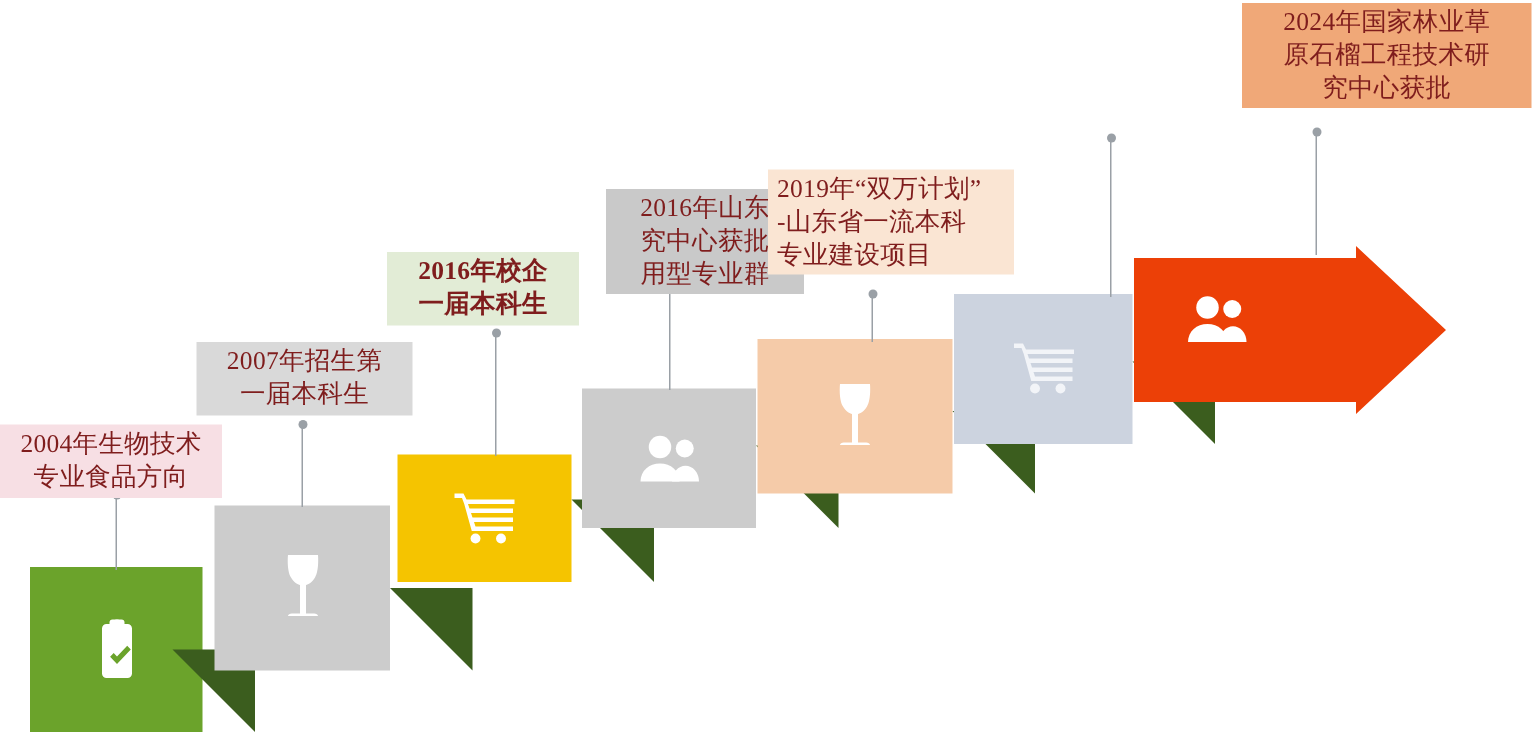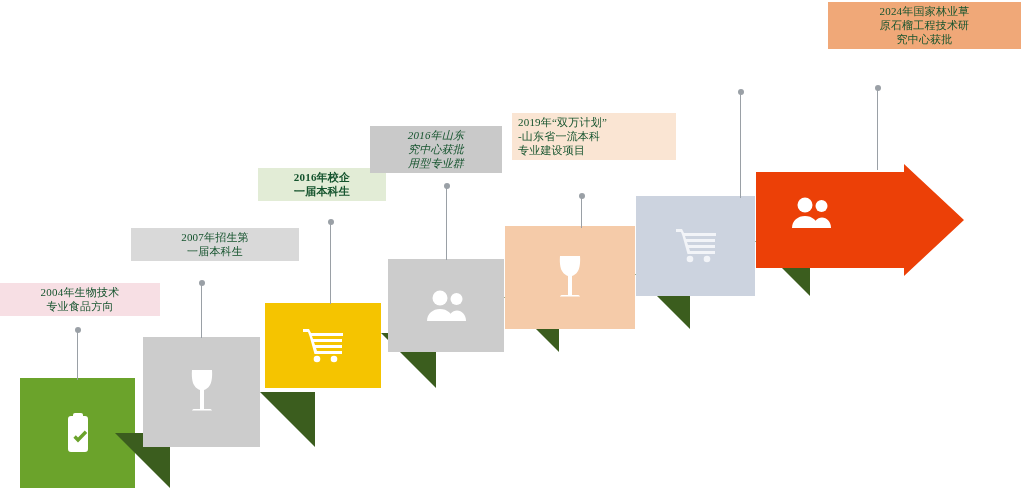--- a/index.html
+++ b/index.html
@@ -66,23 +66,23 @@
     background: #9aa0a6;
     left: -2.5px;
     top: -3px;
   }
 
   
   .caption {
     position: absolute;
     box-sizing: border-box;
     padding: 2px 6px 3px 6px;
-    font-size: 11px;
+    font-size: 17px;
     line-height: 1.28;
-    color: #14532d;
+    color: #7f1d1d;
     text-align: center;
     white-space: pre-line;
     letter-spacing: 0.2px;
   }
 
   
   .arrow-wrap {
     position: absolute;
   }
   .arrow-wrap svg { display: block; }
@@ -109,37 +109,37 @@
       </svg>
     </div>
     <div class="step-shadow" style="left:115px; top:110px; border-width:0 0 0 0;"></div>
   </div>
   <div class="step-shadow" style="left:115px; top:433px; border-width:55px 0 0 55px; border-left-color:transparent; border-top-color:#3b5d1e;"></div>
 
   <div class="connector" style="left:77px; top:330px; height:50px;">
     <span class="connector-dot"></span>
   </div>
 
-  <div class="caption" style="left:0px; top:283px; width:160px; background:#f7dfe4;"><span>2004年生物技术</span><br><span>专业食品方向</span></div>
+  <div class="caption" style="left:0px; top:283px; width:148px; background:#f7dfe4;"><span>2004年生物技术</span><br><span>专业食品方向</span></div>
 
   <div class="step" style="left:143px; top:337px; width:117px; height:110px;">
     <div class="step-box" style="background:#cccccc;"></div>
     <div class="step-icon">
       <svg width="34" height="50" viewBox="0 0 34 50" aria-hidden="true">
         <path fill="#ffffff" d="M7 3h20c0 0 1 10-2 15-2 3.4-4.5 4.6-6 5v19h5.5c1.2 0 2.5.7 2.5 1.6H7c0-.9 1.3-1.6 2.5-1.6H15V23c-1.5-.4-4-1.6-6-5C6 13 7 3 7 3z"></path>
       </svg>
     </div>
   </div>
   <div class="step-shadow" style="left:260px; top:392px; border-width:55px 0 0 55px; border-left-color:transparent; border-top-color:#3b5d1e;"></div>
 
   <div class="connector" style="left:201px; top:283px; height:55px;">
     <span class="connector-dot"></span>
   </div>
 
-  <div class="caption" style="left:131px; top:228px; width:168px; background:#d9d9d9;"><span>2007年招生第</span><br><span>一届本科生</span></div>
+  <div class="caption" style="left:131px; top:228px; width:144px; background:#d9d9d9;"><span>2007年招生第</span><br><span>一届本科生</span></div>
 
   <div class="step" style="left:265px; top:303px; width:116px; height:85px;">
     <div class="step-box" style="background:#f5c400;"></div>
     <div class="step-icon">
       <svg width="42" height="38" viewBox="0 0 42 38" aria-hidden="true">
         <path fill="#ffffff" d="M1 2h6l2 4h32v3H10l1 3h29v3H12l1 3h27v3H14l1 3h25v3H12.5L7.5 9 6 5H1z"></path>
         <circle cx="15" cy="32" r="3.3" fill="#ffffff"></circle>
         <circle cx="32" cy="32" r="3.3" fill="#ffffff"></circle>
       </svg>
     </div>
@@ -162,21 +162,21 @@
         <path fill="#ffffff" d="M24 33c0-6 4.2-10.5 9-10.5S42 27 42 33z"></path>
       </svg>
     </div>
   </div>
   <div class="step-shadow" style="left:504px; top:297px; border-width:55px 0 0 55px; border-left-color:transparent; border-top-color:#3b5d1e;"></div>
 
   <div class="connector" style="left:446px; top:186px; height:74px;">
     <span class="connector-dot"></span>
   </div>
 
-  <div class="caption" style="left:370px; top:126px; width:132px; background:#c9c9c9;font-style:italic;"><span>2016年山东</span><br><span>究中心获批</span><br><span>用型专业群</span></div>
+  <div class="caption" style="left:404px; top:126px; width:132px; background:#c9c9c9;"><span>2016年山东</span><br><span>究中心获批</span><br><span>用型专业群</span></div>
 
   <div class="step" style="left:505px; top:226px; width:130px; height:103px;">
     <div class="step-box" style="background:#f5cba9;"></div>
     <div class="step-icon">
       <svg width="34" height="50" viewBox="0 0 34 50" aria-hidden="true">
         <path fill="#ffffff" d="M7 3h20c0 0 1 10-2 15-2 3.4-4.5 4.6-6 5v19h5.5c1.2 0 2.5.7 2.5 1.6H7c0-.9 1.3-1.6 2.5-1.6H15V23c-1.5-.4-4-1.6-6-5C6 13 7 3 7 3z"></path>
       </svg>
     </div>
   </div>
   <div class="step-shadow" style="left:635px; top:274px; border-width:55px 0 0 55px; border-left-color:transparent; border-top-color:#3b5d1e;"></div>

